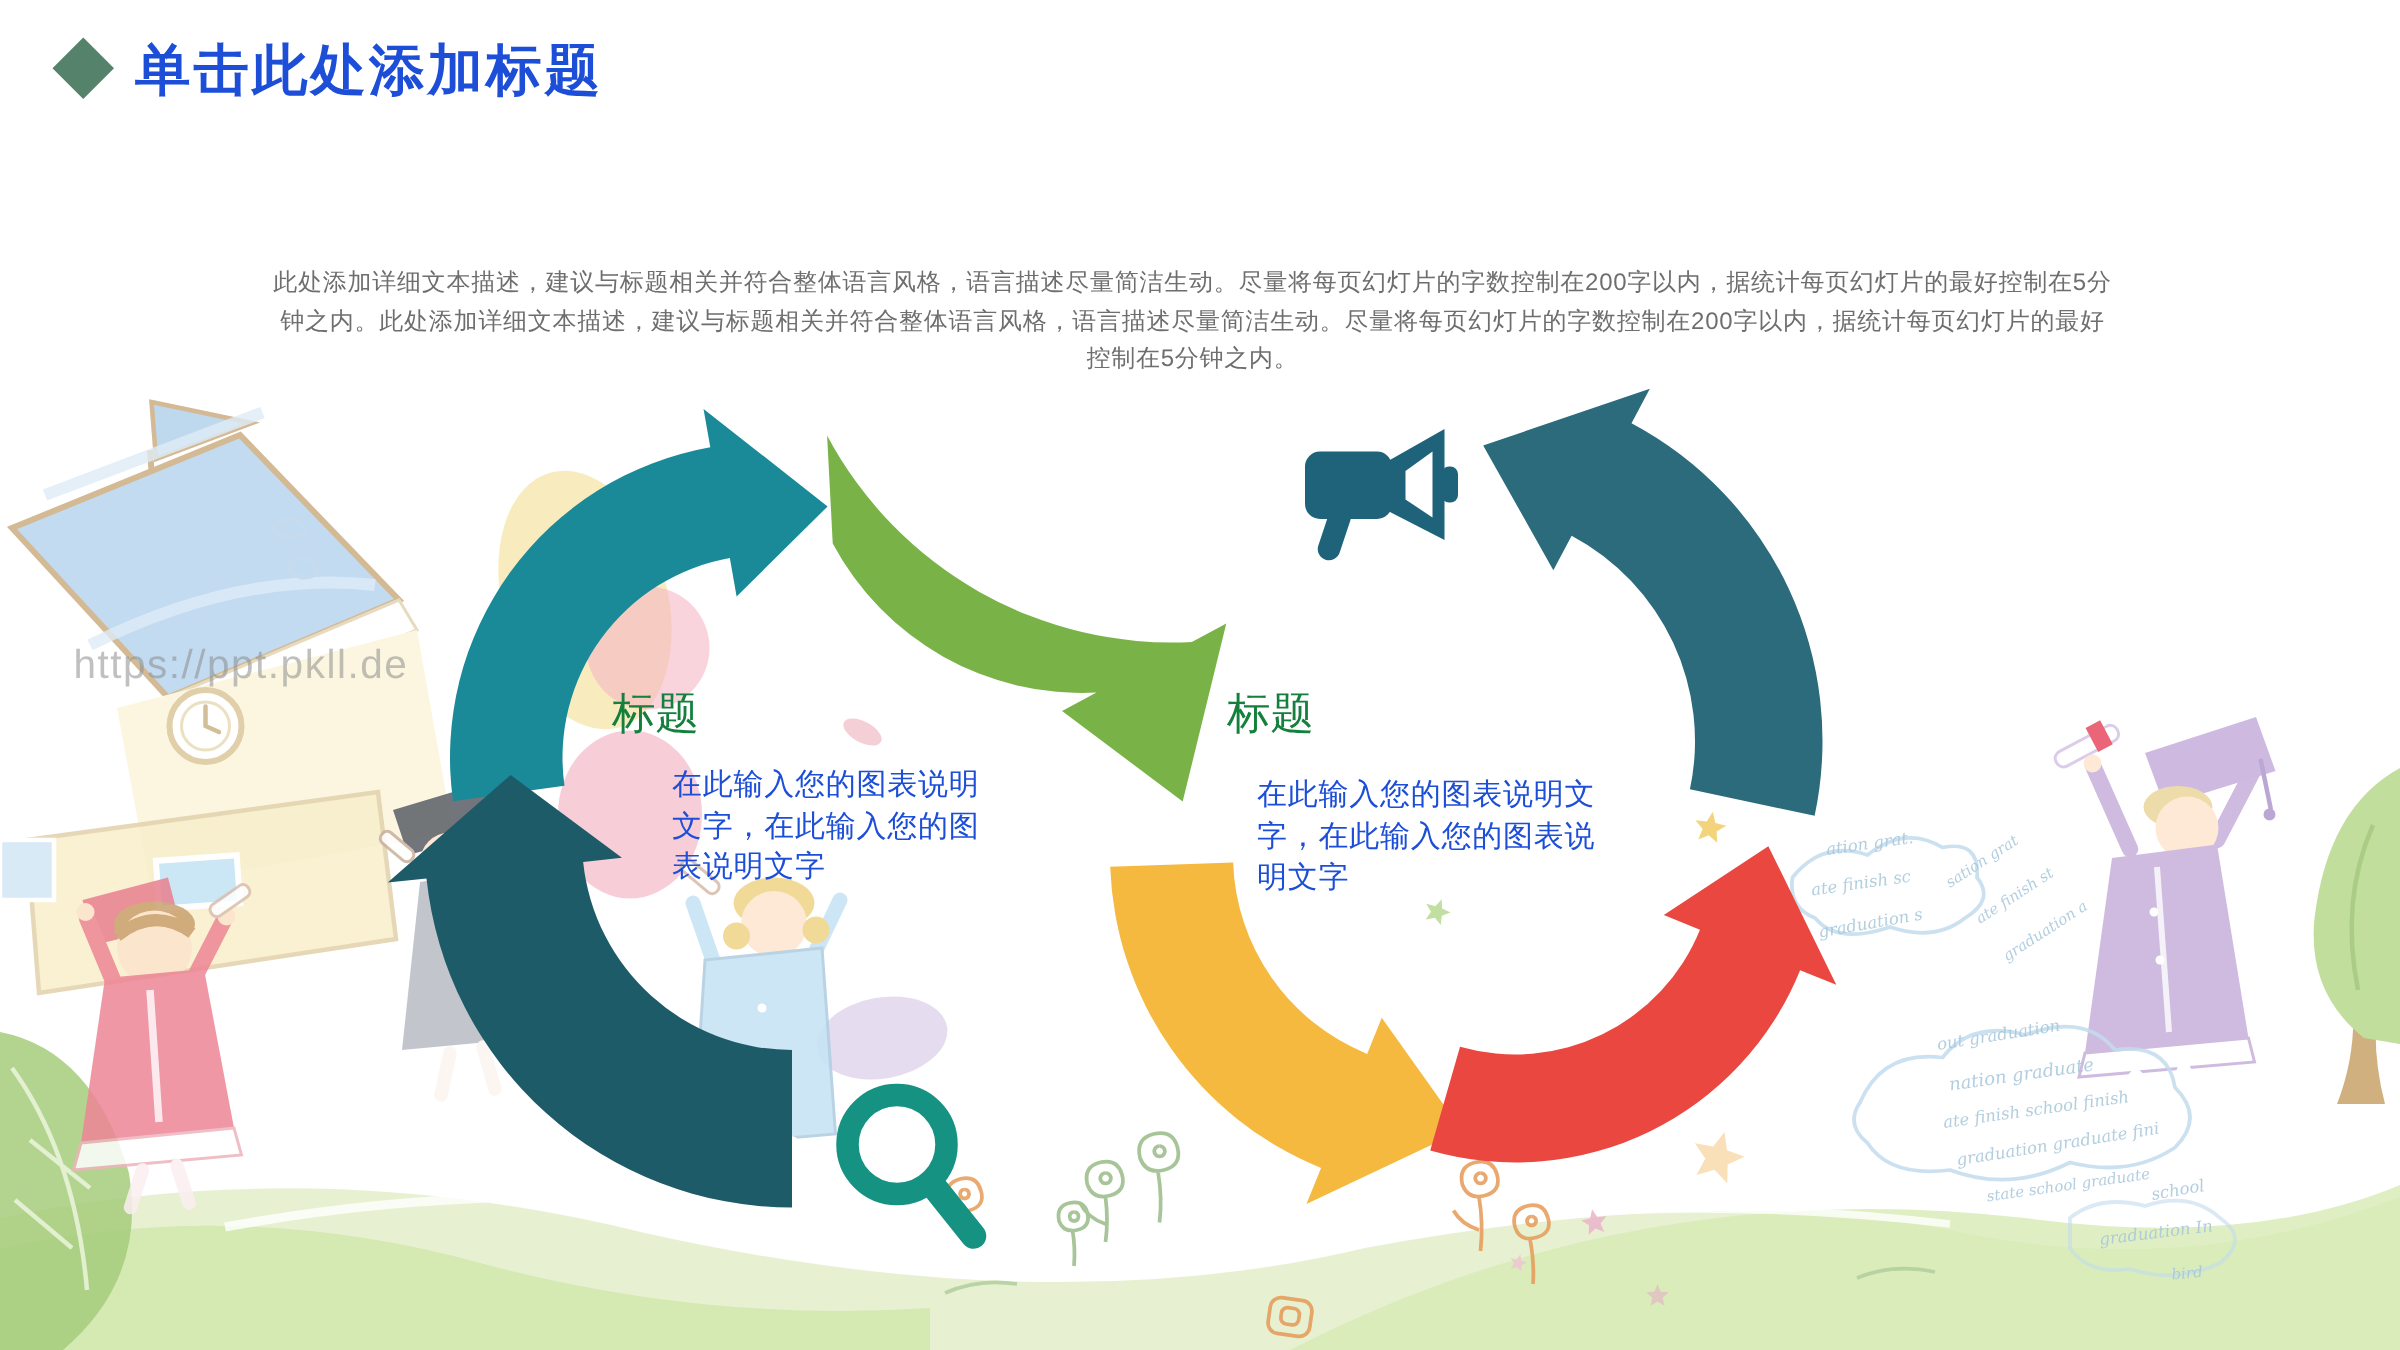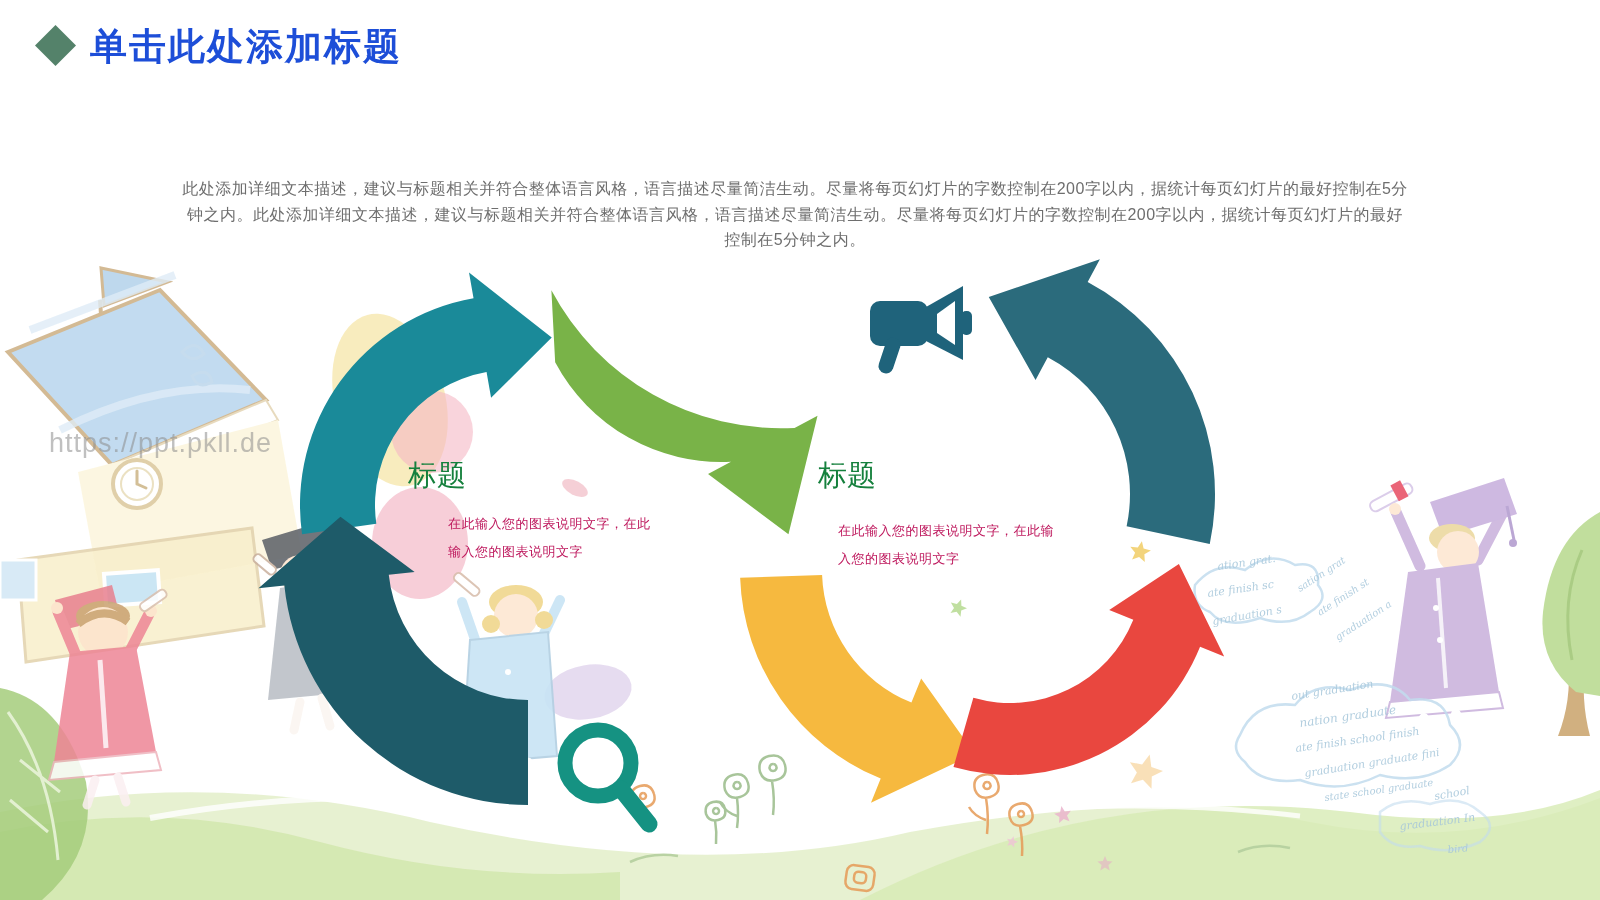--- a/index.html
+++ b/index.html
@@ -13,21 +13,21 @@
   .page-title{position:absolute;left:90px;top:22px;margin:0;font-size:37px;font-weight:bold;
               color:#54826A;letter-spacing:2px;}
   
   .body-text{position:absolute;left:180px;top:176px;width:1230px;text-align:center;
              font-size:16px;line-height:25.5px;color:#6E6E6E;letter-spacing:.5px;}
   
   .watermark{position:absolute;left:8px;top:428px;font-size:27px;letter-spacing:1px;
              color:rgba(140,140,140,.55);z-index:3;margin-left:41px;}
   
   .item-label{position:absolute;margin:0;font-size:29px;font-weight:normal;color:#15803d;z-index:5;}
-  .item-desc{position:absolute;font-size:13px;line-height:27.5px;color:#be185d;z-index:5;
+  .item-desc{position:absolute;font-size:20px;line-height:27.5px;color:#1d4ed8;z-index:5;
              word-break:break-all;letter-spacing:.5px;}
   #label-1{left:408px;top:456px;}
   #desc-1{left:448px;top:510px;width:214px;}
   #label-2{left:818px;top:456px;}
   #desc-2{left:838px;top:517px;width:228px;}
   .z1{z-index:1}.z4{z-index:4}
 </style>
 </head>
 <body>
 

